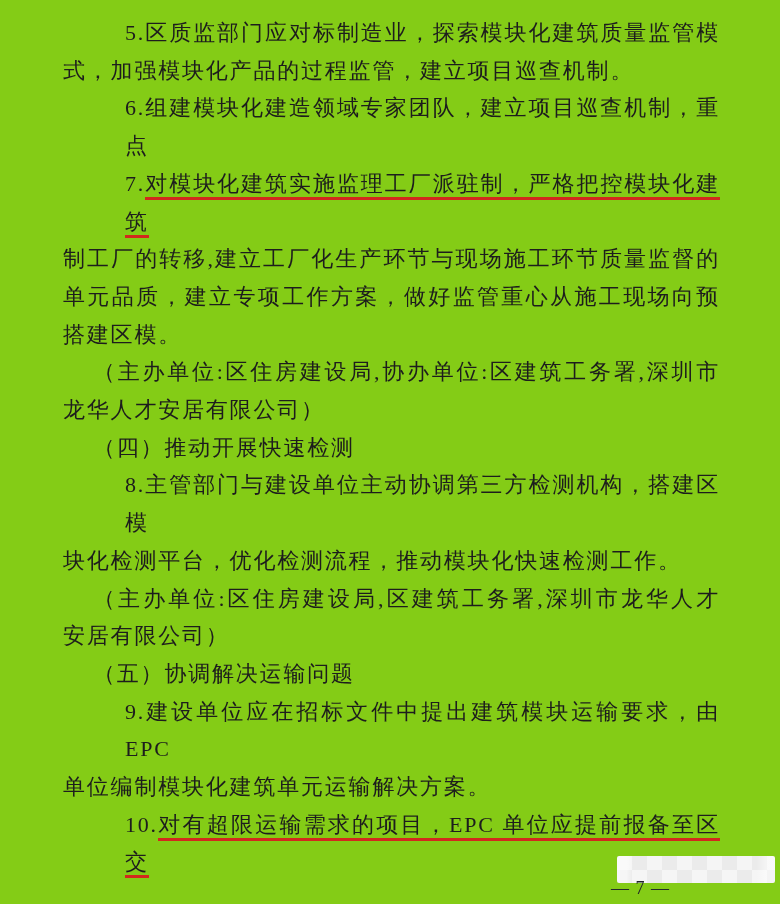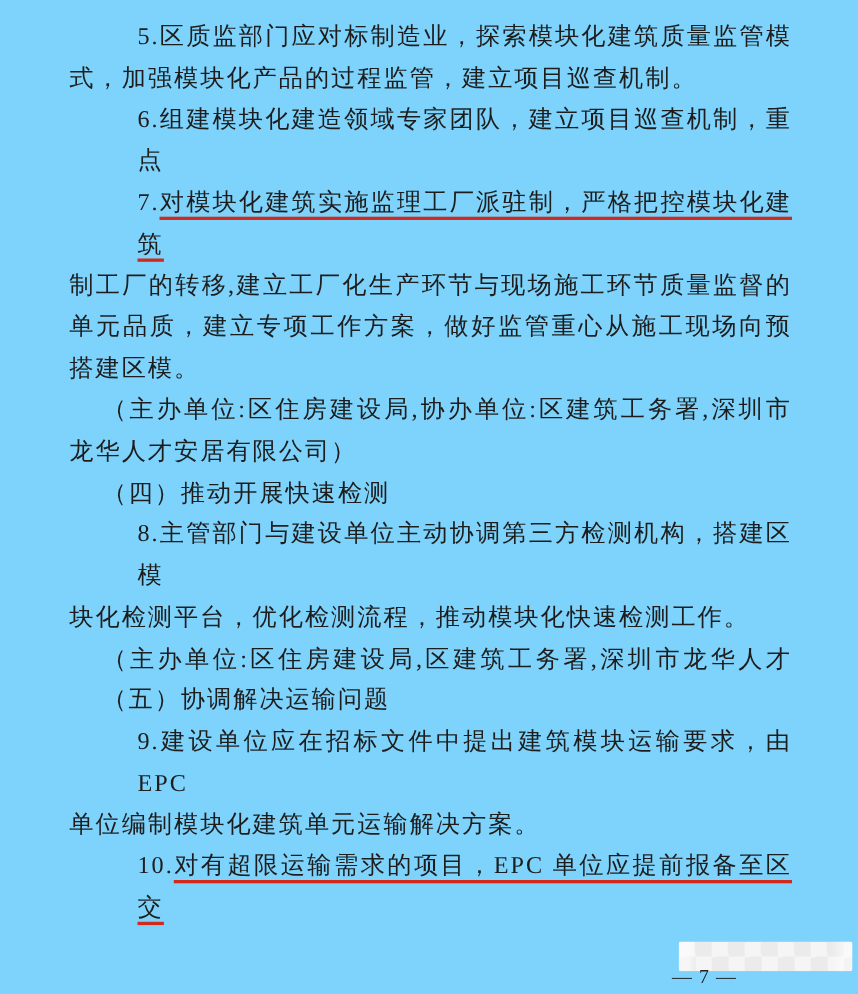--- a/index.html
+++ b/index.html
@@ -7,21 +7,21 @@
     width: 780px; height: 904px;
     background: #ffffff;
     font-family: "Liberation Serif", "DejaVu Serif", serif;
     color: #1d1d1d;
     position: relative;
     overflow: hidden;
     --underline-red: #d2291d;
   }
   .page {
     position: absolute; inset: 0;
-    background: #7dd3fc;
+    background: #84cc16;
     text-decoration: underline;
   }
   .doc-body {
     position: absolute;
     left: 63px; top: 14px;
     width: 657px;
   }
   .line {
     min-height: 37.7px;
     line-height: 37.7px;
@@ -70,20 +70,21 @@
       <div class="line justify indent-number"><span class="seg">7.</span><span class="seg u">对模块化建筑实施监理工厂派驻制，严格把控模块化建筑</span></div>
       <div class="line justify"><span class="seg">制工厂的转移,建立工厂化生产环节与现场施工环节质量监督的</span></div>
       <div class="line justify"><span class="seg">单元品质，建立专项工作方案，做好监管重心从施工现场向预</span></div>
       <div class="line"><span class="seg">搭建区模。</span></div>
       <div class="line justify indent-paren"><span class="seg">（主办单位:区住房建设局,协办单位:区建筑工务署,深圳市</span></div>
       <div class="line"><span class="seg">龙华人才安居有限公司）</span></div>
       <div class="line indent-paren"><span class="seg">（四）推动开展快速检测</span></div>
       <div class="line justify indent-number"><span class="seg">8.主管部门与建设单位主动协调第三方检测机构，搭建区模</span></div>
       <div class="line"><span class="seg">块化检测平台，优化检测流程，推动模块化快速检测工作。</span></div>
       <div class="line justify indent-paren"><span class="seg">（主办单位:区住房建设局,区建筑工务署,深圳市龙华人才</span></div>
+      <div class="line"><span class="seg">安居有限公司）</span></div>
       <div class="line indent-paren"><span class="seg">（五）协调解决运输问题</span></div>
       <div class="line justify indent-number"><span class="seg">9.建设单位应在招标文件中提出建筑模块运输要求，由 EPC</span></div>
       <div class="line"><span class="seg">单位编制模块化建筑单元运输解决方案。</span></div>
       <div class="line justify indent-number"><span class="seg">10.</span><span class="seg u">对有超限运输需求的项目，EPC 单位应提前报备至区交</span></div>
     </div>
 
   <div class="redaction"></div>
 
   <div class="pageno">— 7 —</div>
 

